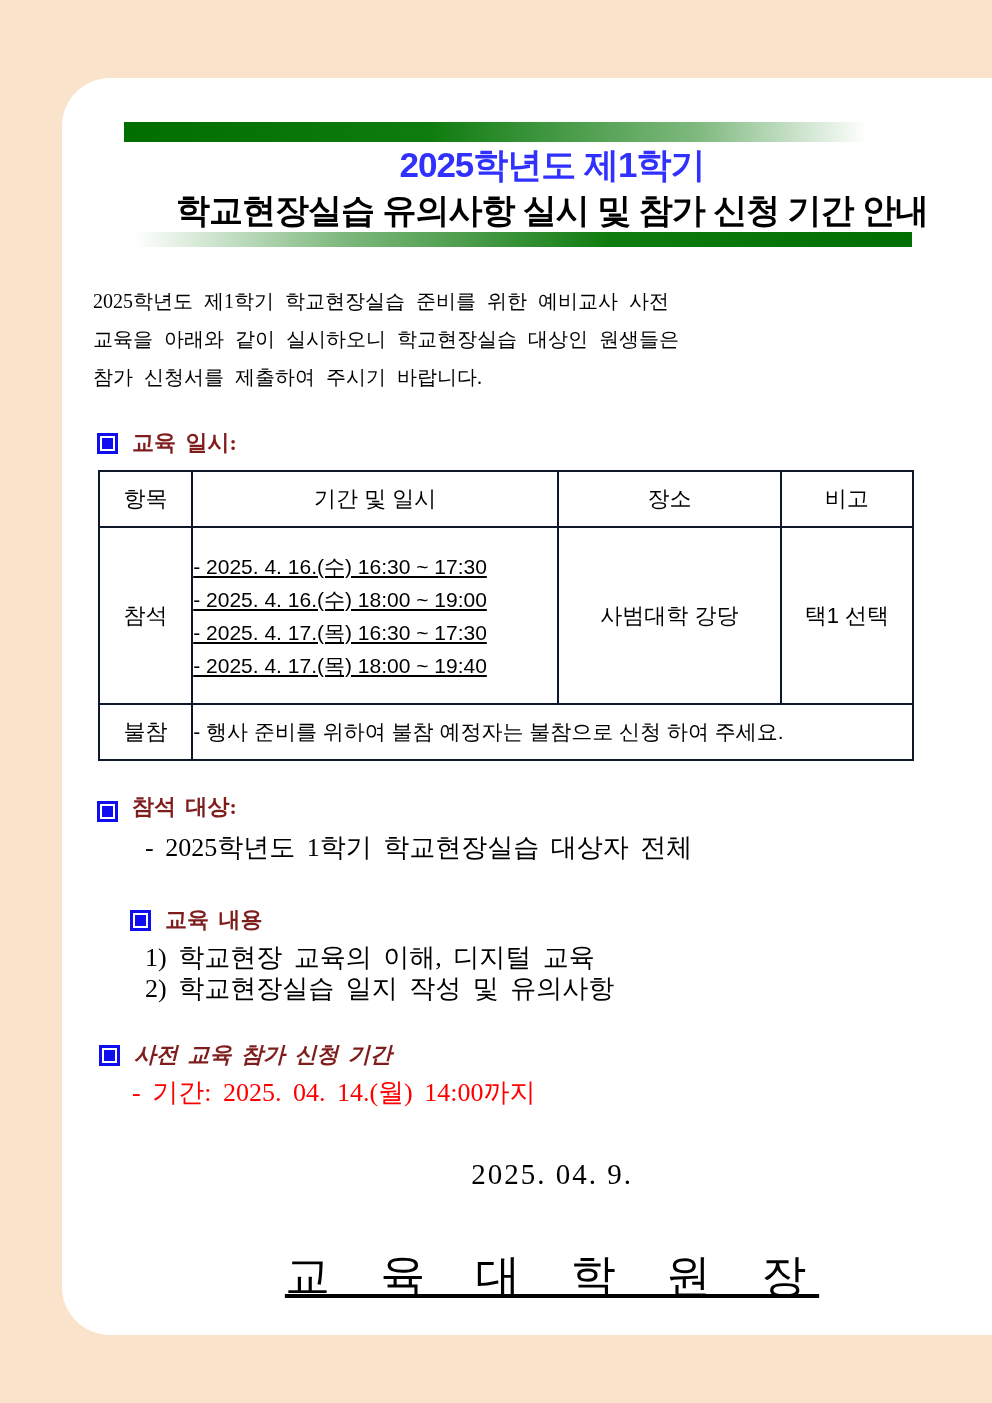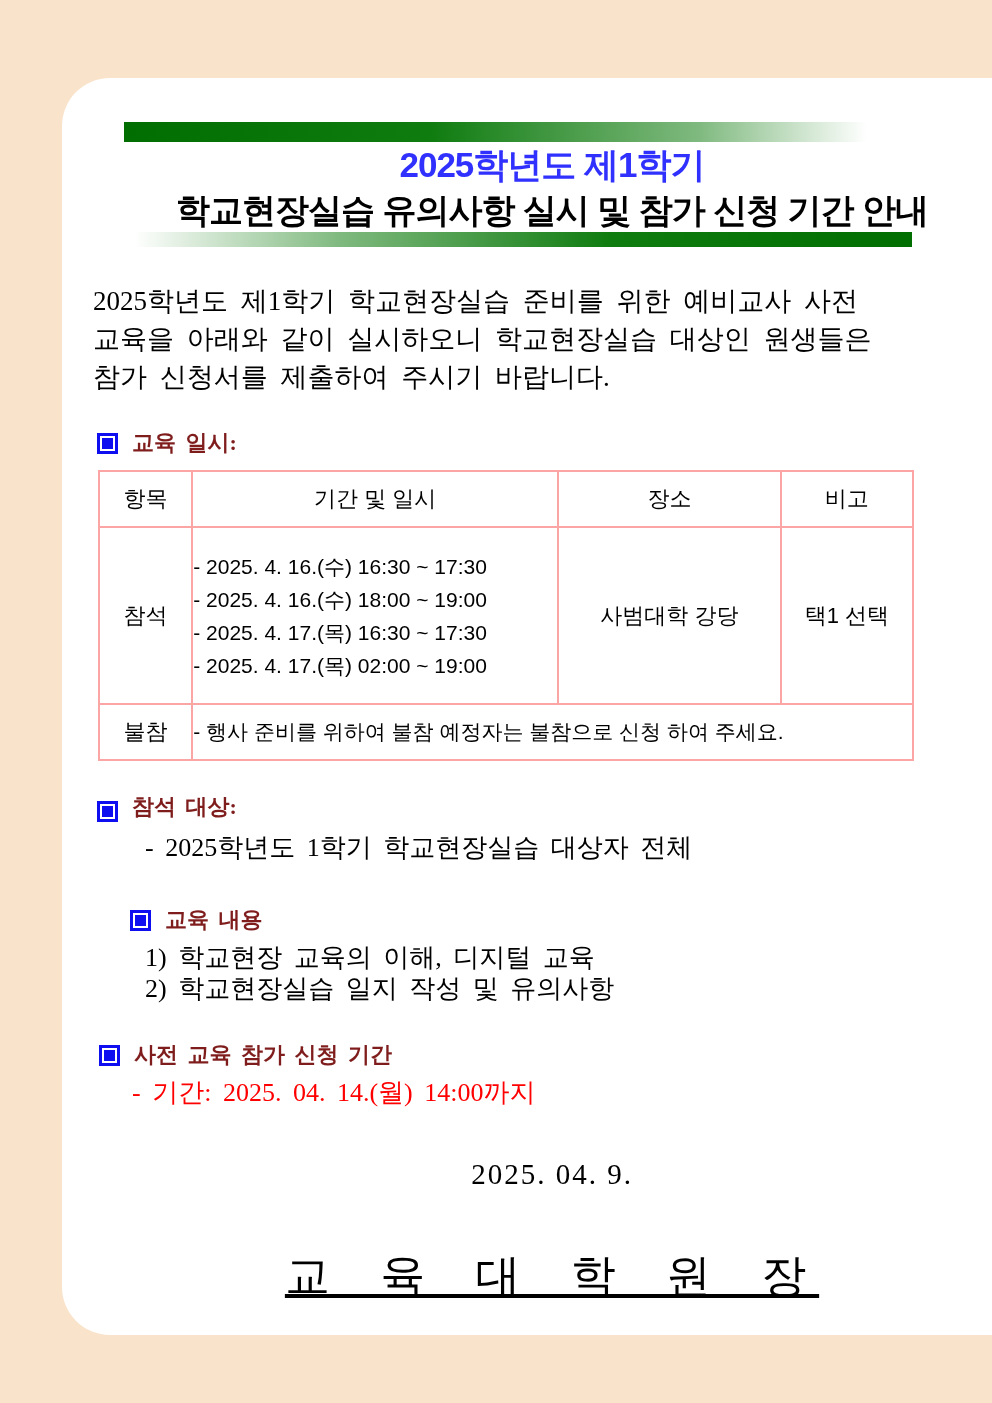--- a/index.html
+++ b/index.html
@@ -30,21 +30,21 @@
     font-weight:bold;font-size:35px;letter-spacing:-1px;
   }
   .title-black{
     left:0;top:110px;width:100%;
     text-align:center;color:#000000;
     font-family:"Liberation Sans", sans-serif;
     font-weight:bold;font-size:34px;letter-spacing:-1px;
   }
   .intro{
     left:31px;top:204px;width:800px;
-    font-size:27px;line-height:38px;color:#000;
+    font-size:20px;line-height:38px;color:#000;
     word-spacing:6px;
   }
   .sec-head{
     display:flex;align-items:center;
     color:#7f1d1d;font-weight:bold;font-size:22px;
     word-spacing:4px;
   }
   .sq{
     display:inline-block;position:relative;
     width:15px;height:15px;border:3px solid #0E0EF0;
@@ -57,33 +57,33 @@
   .sub-item{
     font-size:26px;color:#000;word-spacing:5px;
   }
   table.sched{
     border-collapse:collapse;table-layout:fixed;
     width:816px;
     font-family:"Liberation Sans", sans-serif;
     font-size:22px;color:#000;
   }
   table.sched th, table.sched td{
-    border:2px solid #fca5a5;padding:0;
+    border:2px solid #0f172a;padding:0;
     font-weight:normal;
   }
   .col-item{width:93px;}
   .col-sched{width:365px;}
   .col-place{width:222px;}
   .col-note{width:132px;}
   tr.hdr{height:56px;}
   tr.r1{height:177px;}
   tr.r2{height:56px;}
   td.center, th.center{text-align:center;vertical-align:middle;}
   td.sched-cell{vertical-align:middle;padding-left:28px;}
-  .sched-line{font-size:21px;line-height:33px;white-space:nowrap;}
+  .sched-line{font-size:21px;line-height:33px;white-space:nowrap;text-decoration:underline;}
   td.merged{padding-left:14px;font-size:21px;}
   .red-item{color:#FF0000;}
   .date-line{
     left:0;top:1080px;width:100%;text-align:center;
     font-size:29px;color:#000;letter-spacing:2px;
   }
   .signature{
     left:0;top:1168px;width:100%;text-align:center;
     font-size:45px;color:#000;letter-spacing:13px;word-spacing:13px;text-decoration:underline;
   }
@@ -127,21 +127,21 @@
       <th class="center">기간 및 일시</th>
       <th class="center">장소</th>
       <th class="center">비고</th>
     </tr>
     <tr class="r1">
       <td class="center">참석</td>
       <td class="sched-cell">
         <div class="sched-line">- 2025. 4. 16.(수) 16:30 ~ 17:30</div>
         <div class="sched-line">- 2025. 4. 16.(수) 18:00 ~ 19:00</div>
         <div class="sched-line">- 2025. 4. 17.(목) 16:30 ~ 17:30</div>
-        <div class="sched-line">- 2025. 4. 17.(목) 02:00 ~ 19:00</div>
+        <div class="sched-line">- 2025. 4. 17.(목) 18:00 ~ 19:40</div>
       </td>
       <td class="center">사범대학 강당</td>
       <td class="center">택1 선택</td>
     </tr>
     <tr class="r2">
       <td class="center">불참</td>
       <td class="merged" colspan="3">- 행사 준비를 위하여 불참 예정자는 불참으로 신청 하여 주세요.</td>
     </tr>
   </tbody>
     </table>
@@ -156,21 +156,21 @@
 
   <div class="abs sec-head" style="left:37px;top:827px;padding-left:31px;">
     <span class="sq">
         <span class="fill"></span>
       </span>
     <span>교육 내용</span>
   </div>
   <div class="abs sub-item" style="left:83px;top:862px;">1) 학교현장 교육의 이해, 디지털 교육</div>
   <div class="abs sub-item" style="left:83px;top:893px;">2) 학교현장실습 일지 작성 및 유의사항</div>
 
-  <div class="abs sec-head" style="left:37px;top:962px;">
+  <div class="abs sec-head" style="left:37px;top:962px;font-style:italic;">
     <span class="sq">
         <span class="fill"></span>
       </span>
     <span>사전 교육 참가 신청 기간</span>
   </div>
   <div class="abs sub-item red-item" style="left:70px;top:997px;">- 기간: 2025. 04. 14.(월) 14:00까지</div>
 
   <div class="abs date-line">2025. 04. 9.</div>
 
   <div class="abs signature">교 육 대 학 원 장</div>

